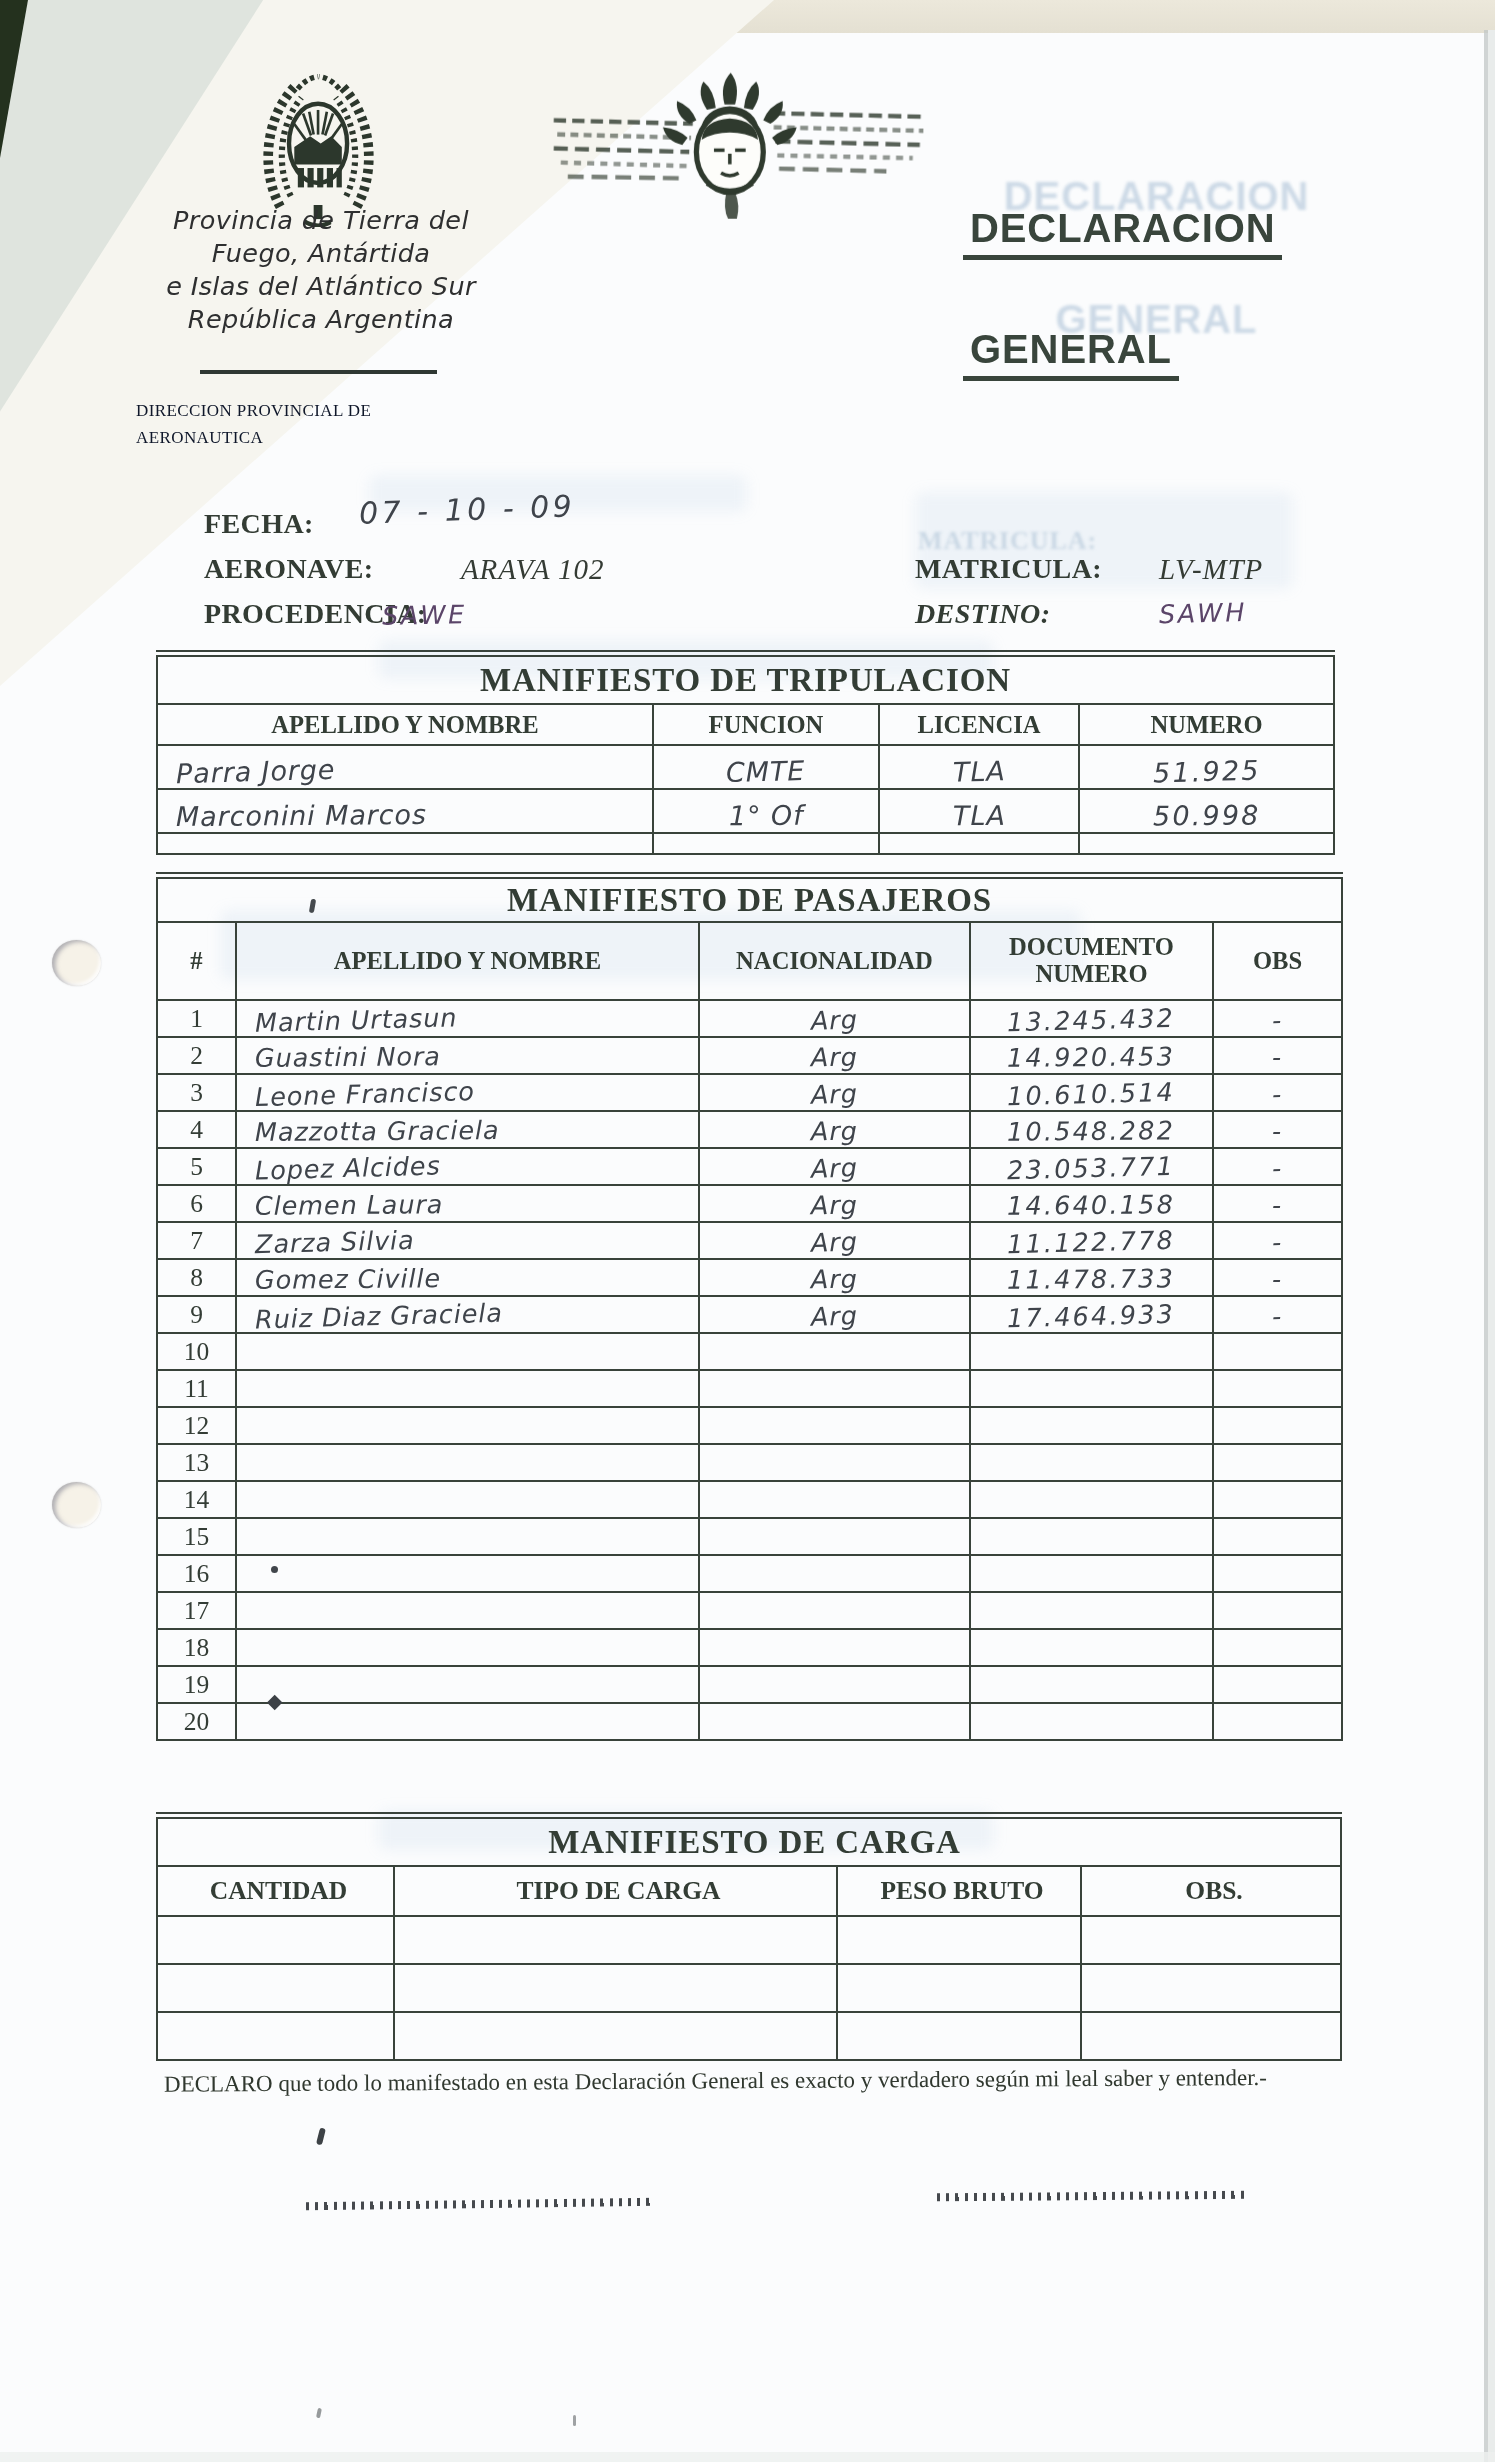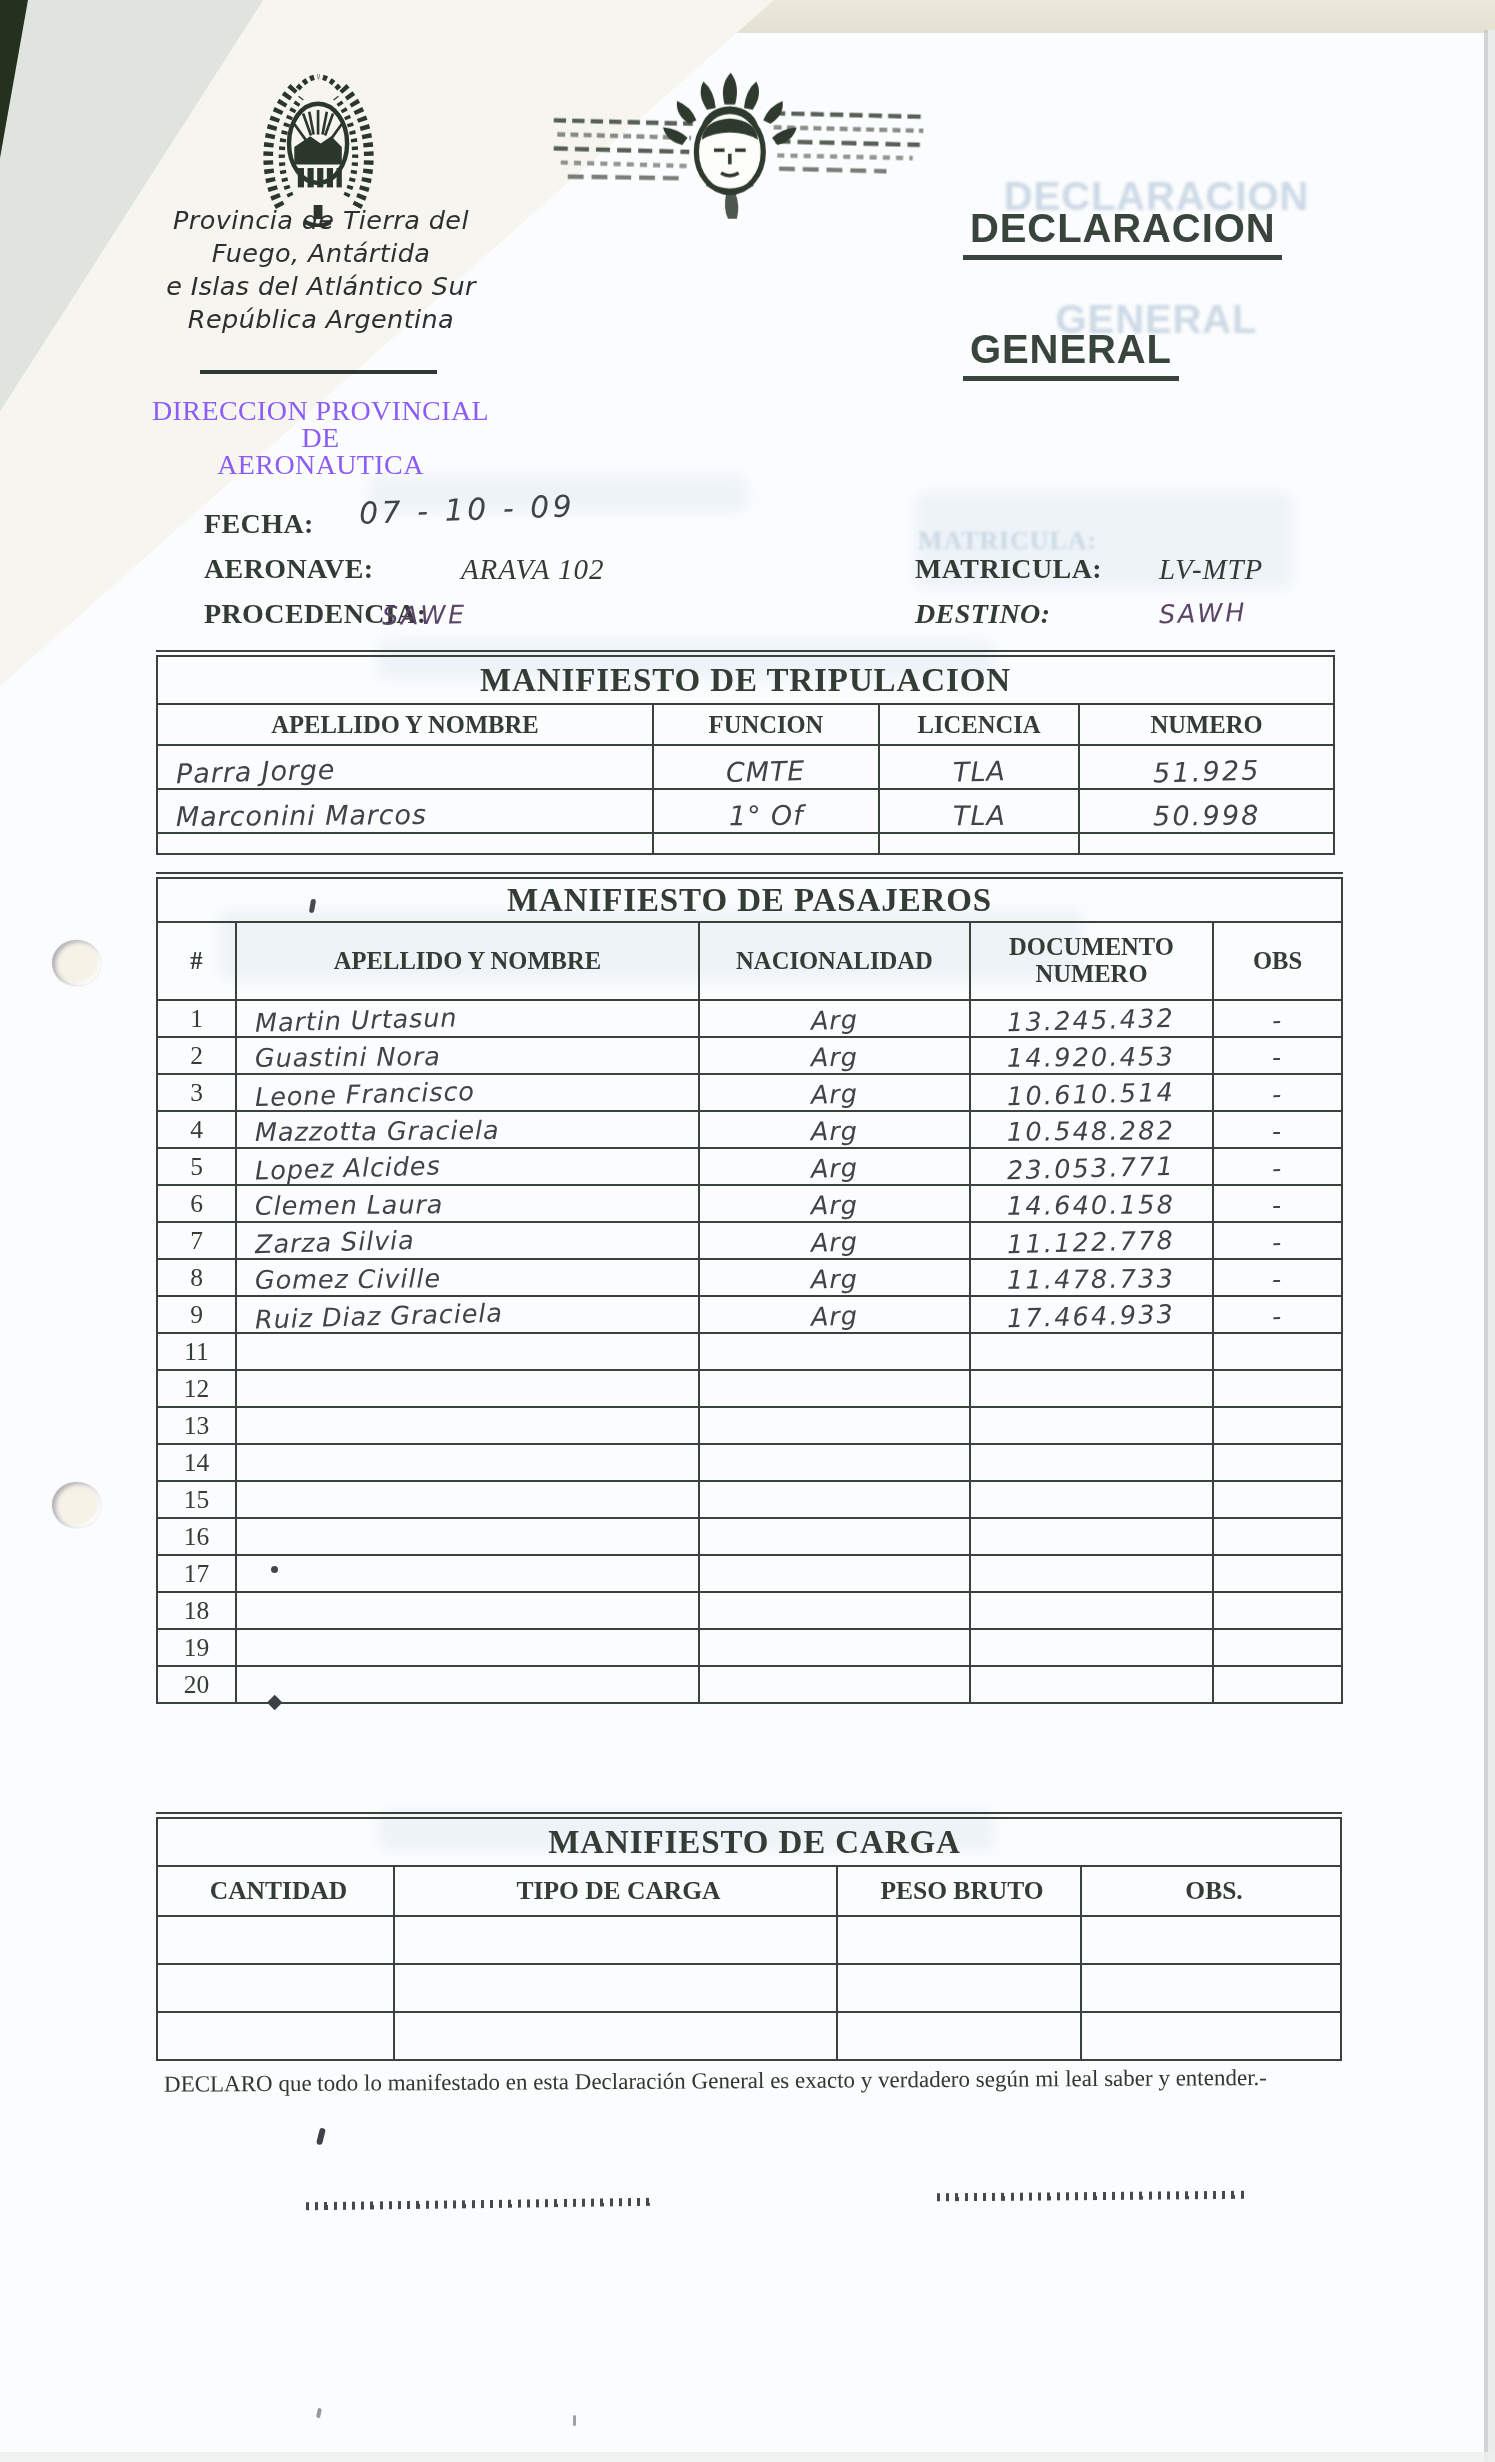--- a/index.html
+++ b/index.html
@@ -32,22 +32,22 @@
     box-shadow:inset 3.5px 1.8px 4.4px rgba(110,112,130,.5), inset -1.8px -2.6px 3.5px rgba(255,255,255,.9), 0 0 1.8px rgba(160,160,160,.4);}
   .hole1{left:52px;top:940px;}
   .hole2{left:52px;top:1482px;}
   .ghost-smudge{position:absolute;background:rgba(150,185,215,.12);filter:blur(6.2px);border-radius:8.8px;}
   .speck{position:absolute;background:#43484c;border-radius:2.6px;}
   
   .province{position:absolute;left:145px;top:204px;width:352px;text-align:center;
     font-family:"DejaVu Sans",sans-serif;font-style:italic;font-size:25.5px;line-height:33px;
     color:#2e2f30;letter-spacing:0.4px;}
   .hr-rule{position:absolute;left:200px;top:370px;width:237px;height:3.5px;background:#2f3833;}
-  .direccion{position:absolute;left:136px;top:397px;width:369px;text-align:center;
-    font-size:28px;line-height:27px;color:#8b5cf6;letter-spacing:0.4px;}
+  .direccion{position:absolute;left:136px;top:397px;width:369px;
+    font-size:17px;line-height:27px;color:#0f172a;letter-spacing:0.4px;}
   .title-block{position:absolute;left:963px;width:405px;
     font-family:"Liberation Sans",sans-serif;font-weight:bold;font-size:40px;letter-spacing:0.9px;color:#39453c;}
   .title-block span{display:inline-block;border-bottom:5.3px solid #39453c;padding:0 7px 3.5px;}
   .t1{top:206px;}
   .t2{top:327px;}
   .title-ghost{position:absolute;left:954px;width:405px;text-align:center;
     font-family:"Liberation Sans",sans-serif;font-weight:bold;font-size:40px;letter-spacing:0.9px;
     color:#ccd9e6;filter:blur(1.8px);}
   .g1{top:174px;}
   .g2{top:297px;}
@@ -338,20 +338,27 @@
           <td class="tdc"><span class="hw">-</span></td>
         </tr>
         <tr>
           <td class="tdc"><span class="numtext">9</span></td>
           <td class="tdl"><span class="hw">Ruiz Diaz Graciela</span></td>
           <td class="tdc"><span class="hw">Arg</span></td>
           <td class="tdc"><span class="hw hwdoc">17.464.933</span></td>
           <td class="tdc"><span class="hw">-</span></td>
         </tr>
         <tr>
+          <td class="tdc"><span class="numtext">10</span></td>
+          <td class="tdl"></td>
+          <td class="tdc"></td>
+          <td class="tdc"></td>
+          <td class="tdc"></td>
+        </tr>
+        <tr>
           <td class="tdc"><span class="numtext">11</span></td>
           <td class="tdl"></td>
           <td class="tdc"></td>
           <td class="tdc"></td>
           <td class="tdc"></td>
         </tr>
         <tr>
           <td class="tdc"><span class="numtext">12</span></td>
           <td class="tdl"></td>
           <td class="tdc"></td>

